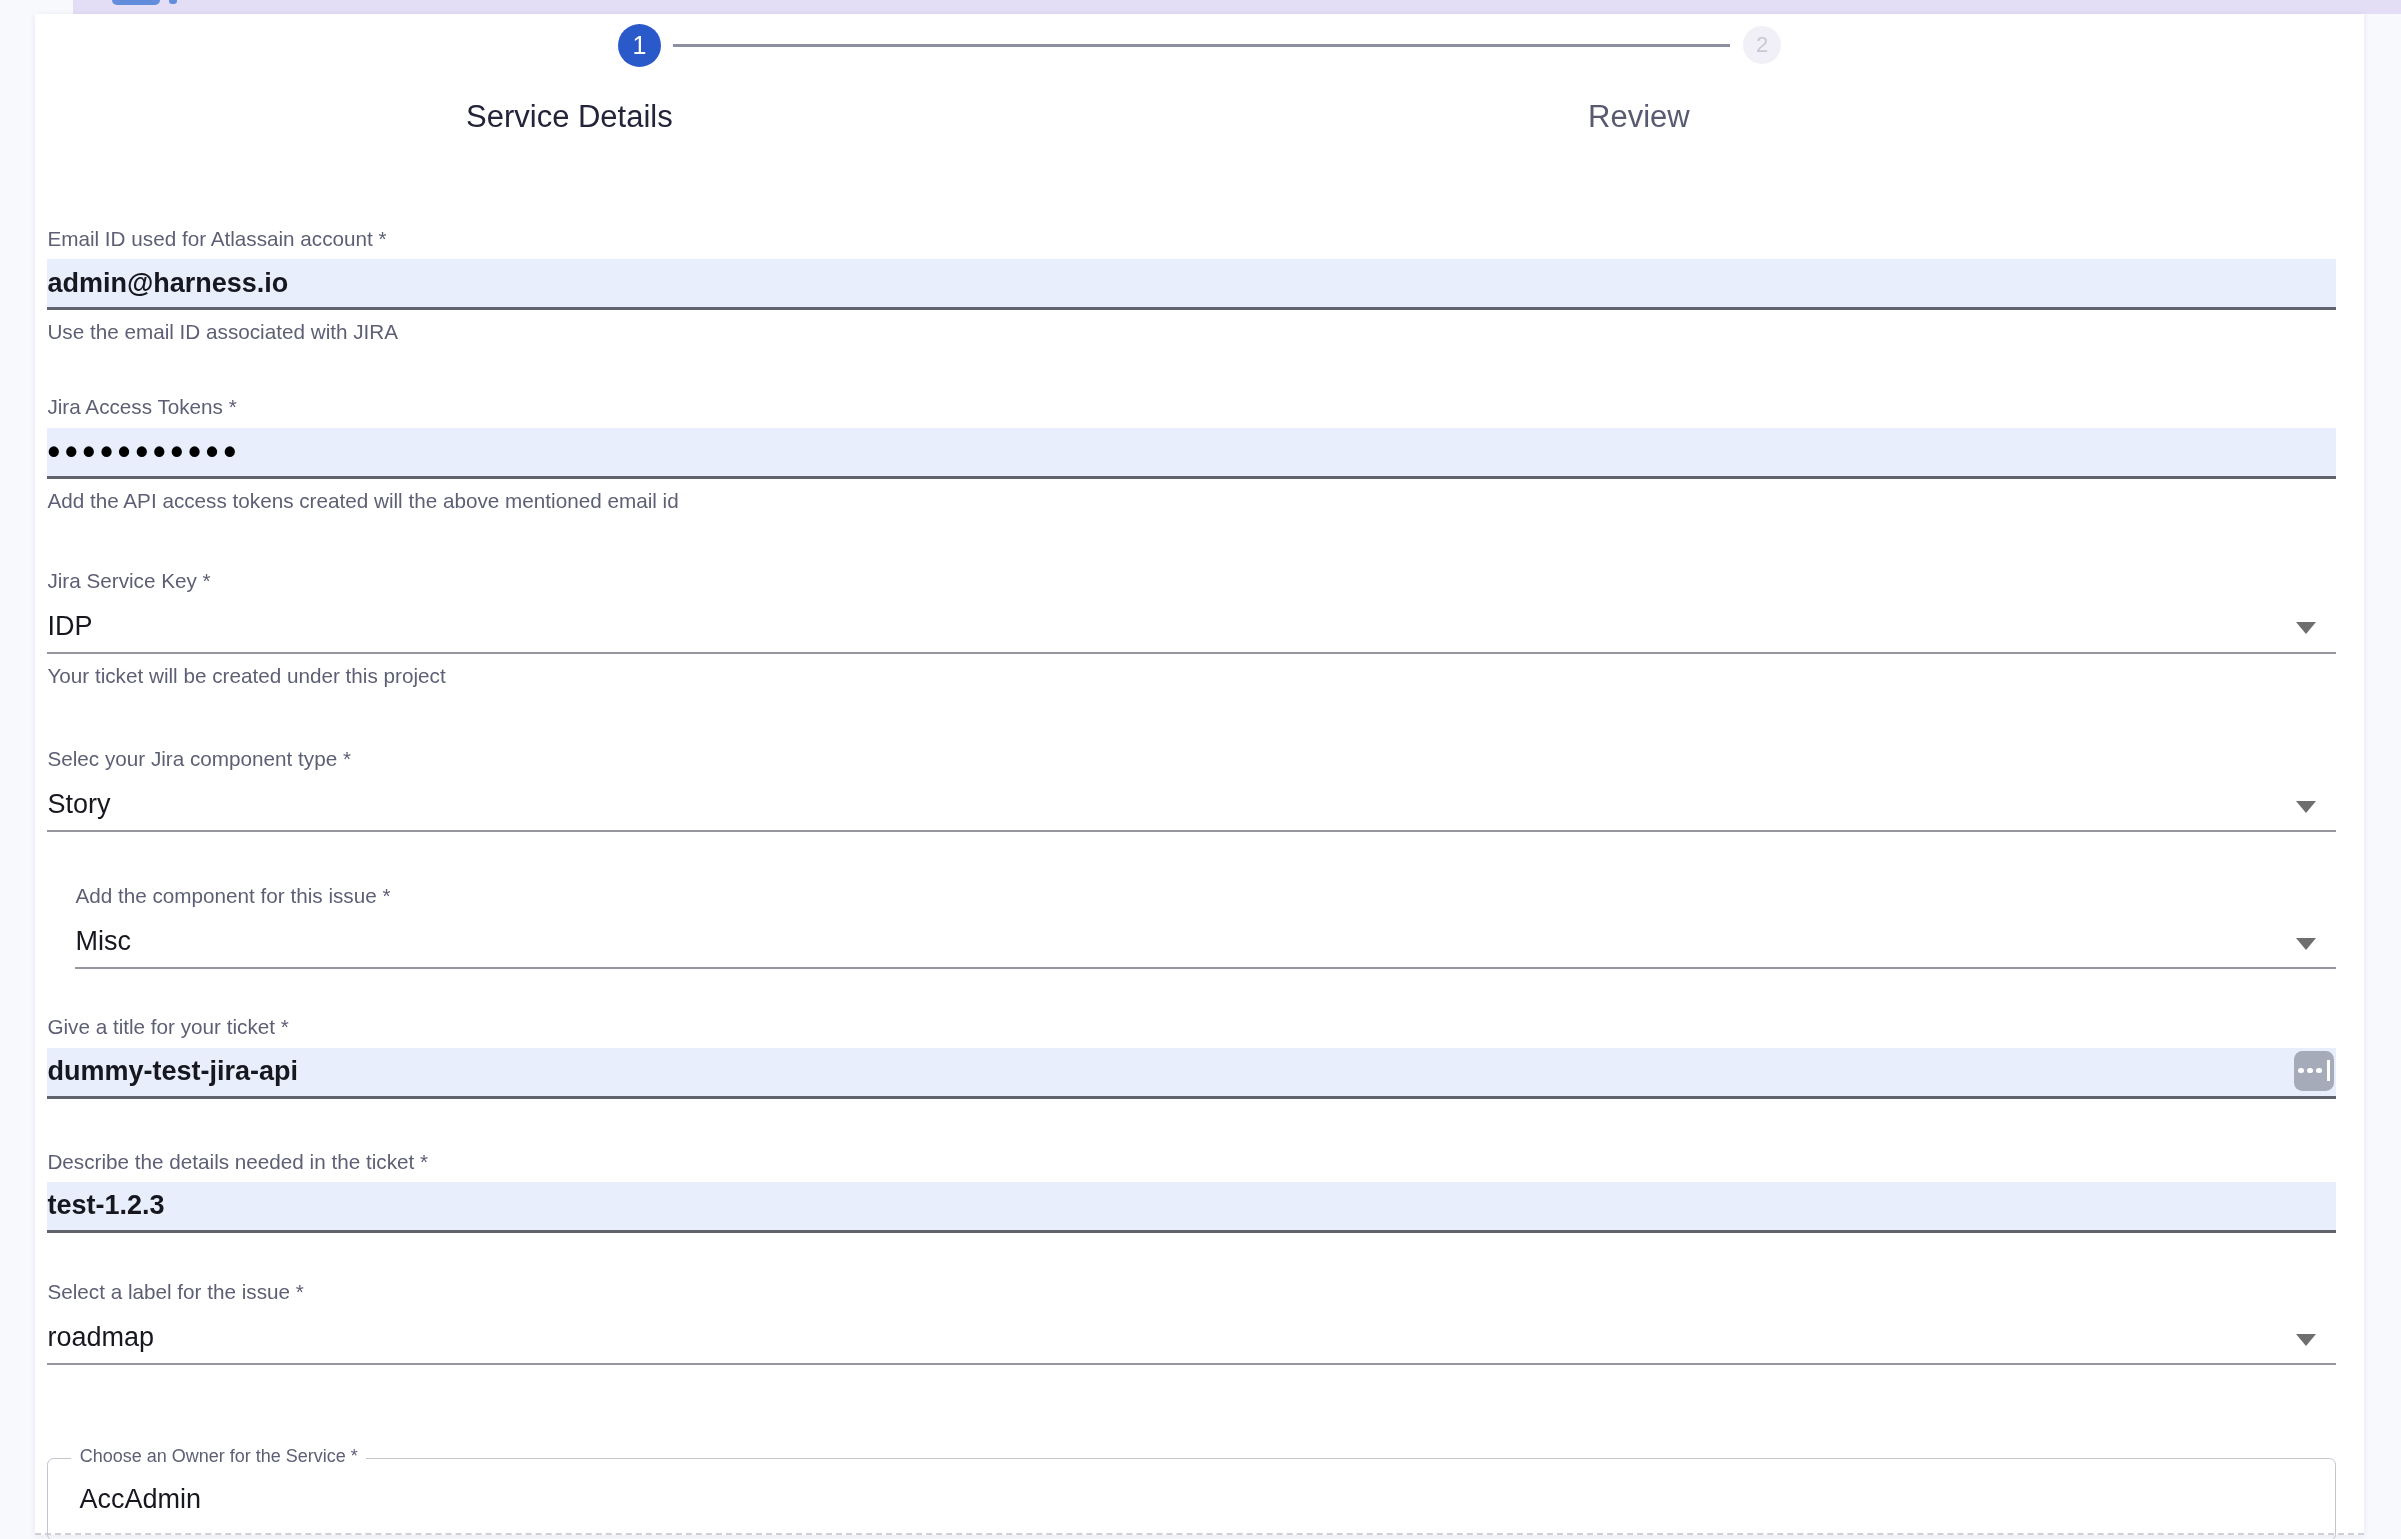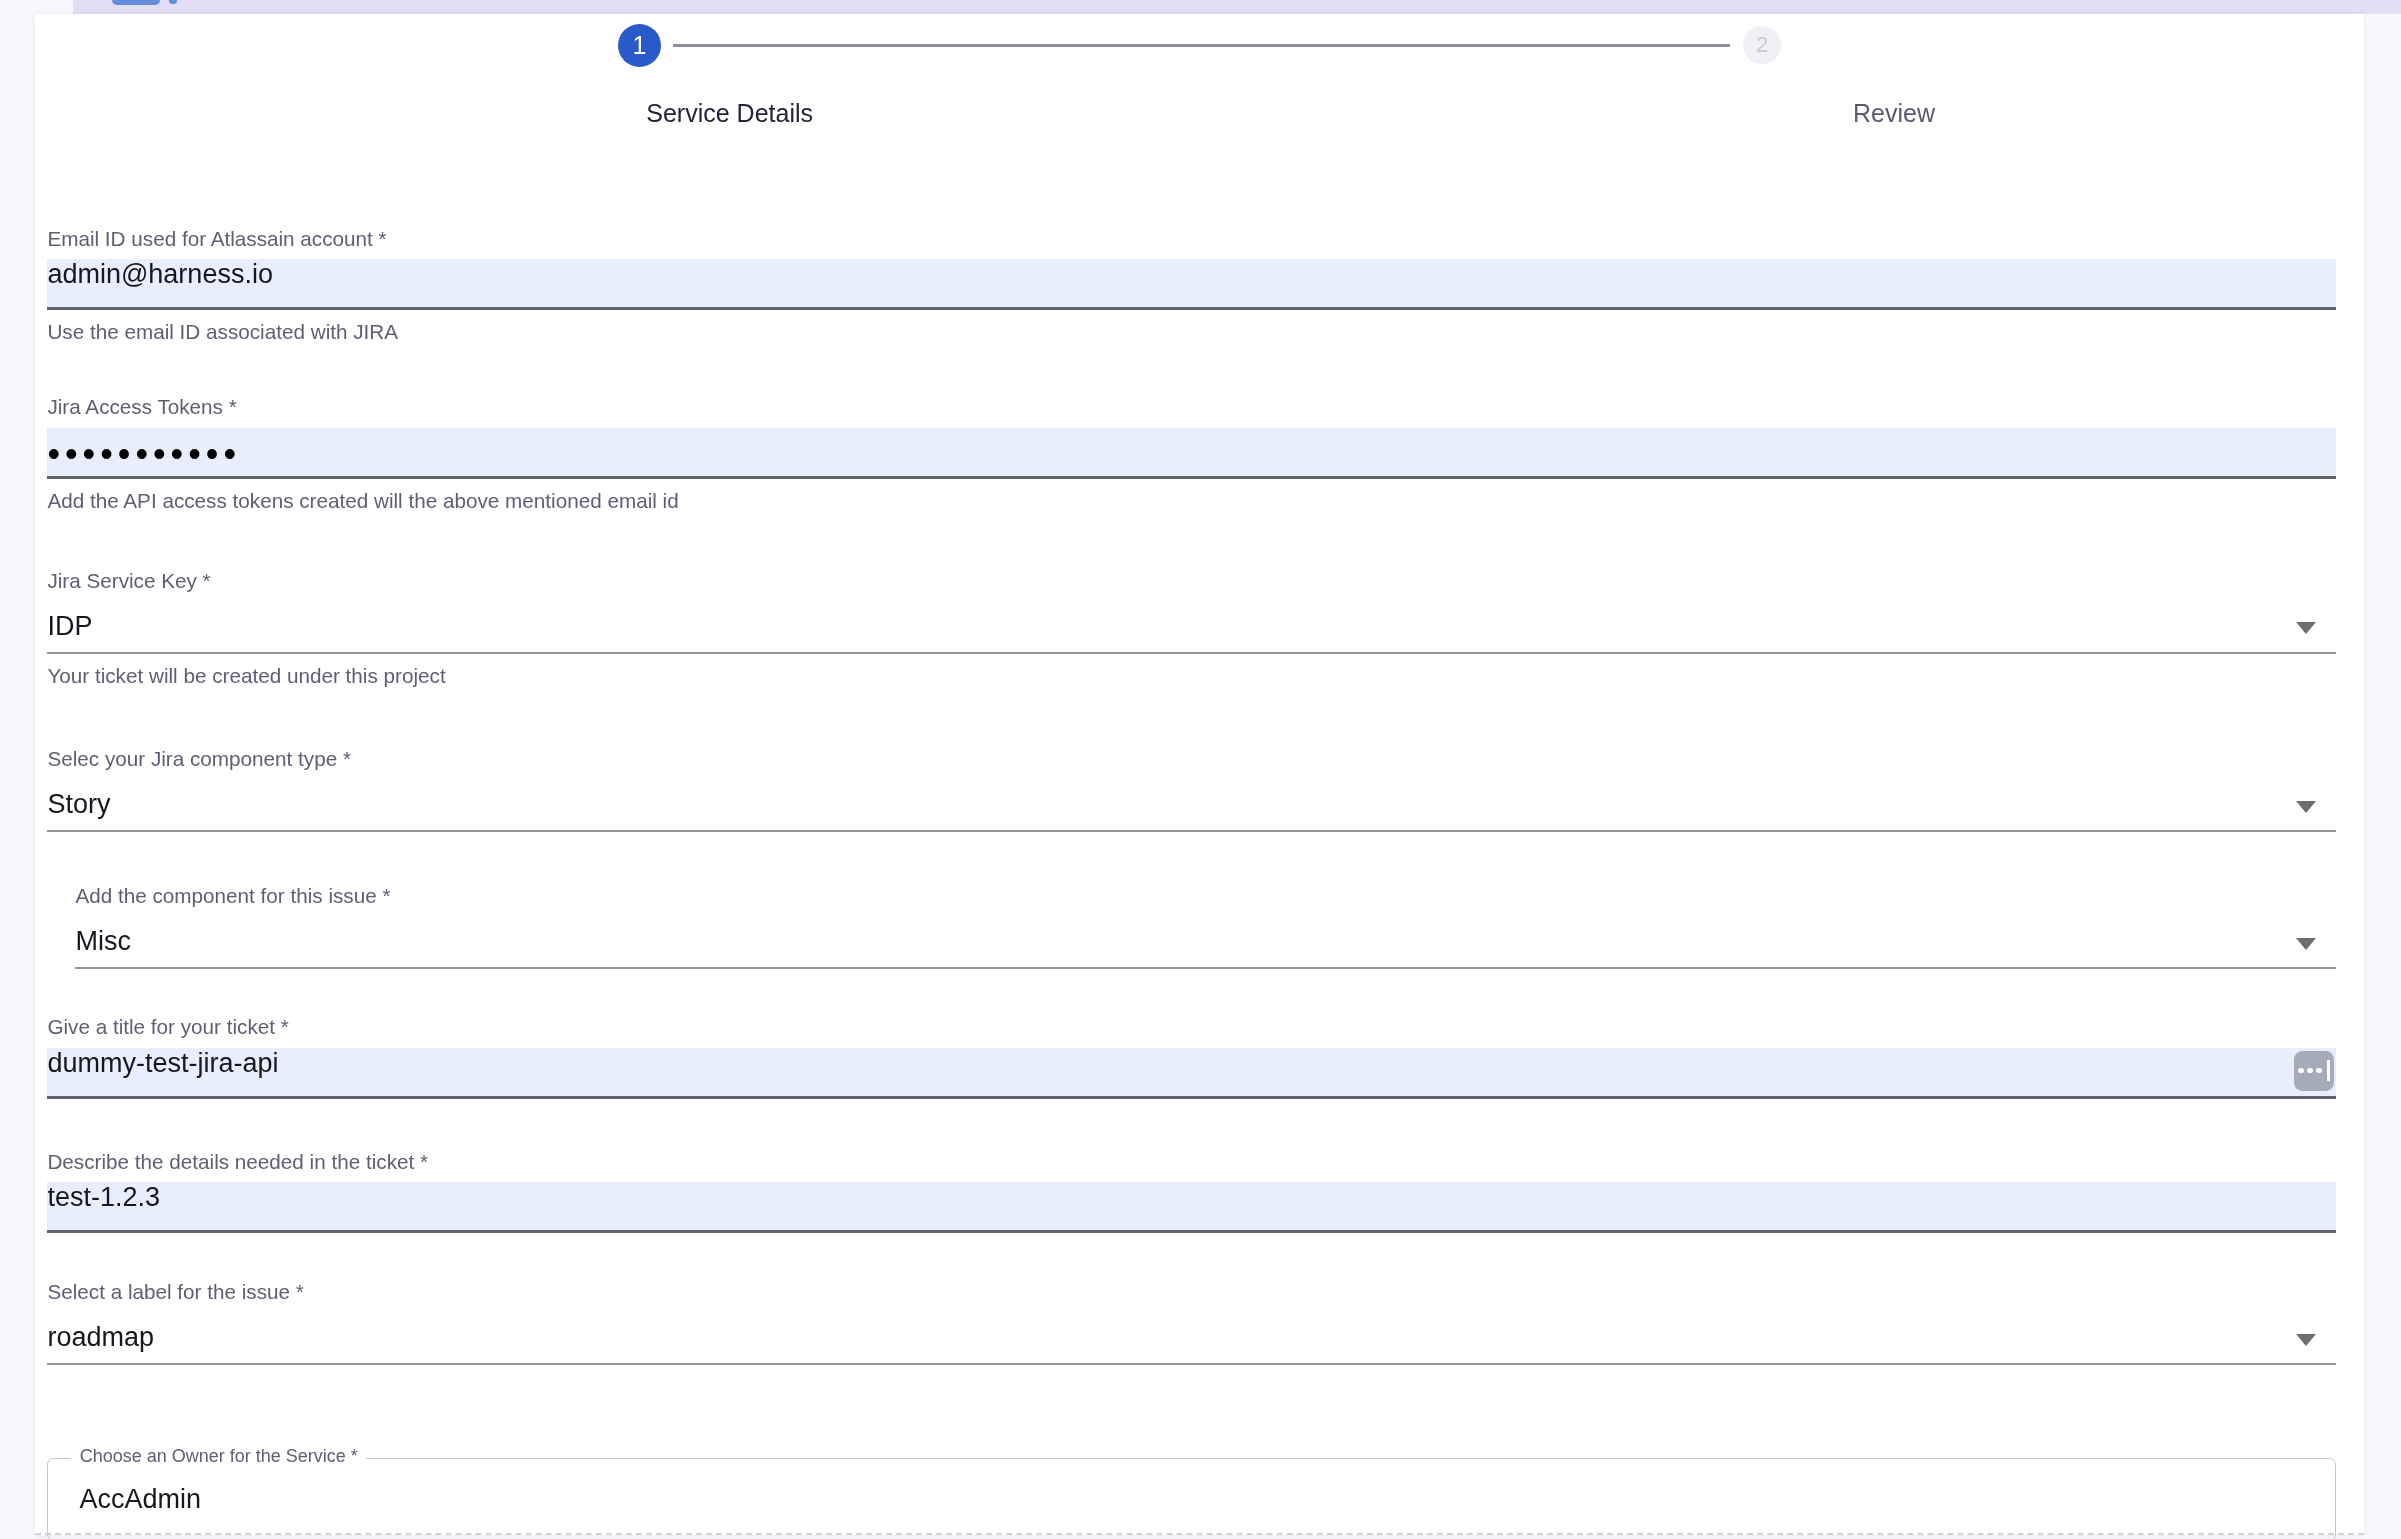--- a/index.html
+++ b/index.html
@@ -39,32 +39,32 @@
   }
   .step-circle.inactive {
     left: 1708px; top: 12.4px; width: 38px; height: 38px;
     background: #f0f0f6; color: #c7c8d5; font-size: 22px;
   }
   .step-connector {
     position: absolute; left: 638px; top: 30px; width: 1057px; height: 2.5px;
     background: #8d8fa0;
   }
   .step-label {
-    position: absolute; top: 85px; width: 347px; text-align: right;
-    font-size: 25px;
+    position: absolute; top: 85px; width: 347px; text-align: left;
+    font-size: 31px;
   }
   .step-label.active { left: 431px; color: #23243a; font-weight: 500; }
   .step-label.inactive { left: 1553px; color: #585a70; font-weight: 400; }
   
   .form-col { position: absolute; left: 12.4px; top: 212px; width: 2289px; }
   .field { position: relative; }
   .f-label { font-size: 20.7px; color: #5d5f75; margin-bottom: 7.4px; line-height: 1.25; }
   .f-fill {
     height: 51px; background: #e8eefb; border-bottom: 3.3px solid #60636c;
-    display: flex; align-items: flex-start; position: relative; cursor: text;
+    display: flex; align-items: center; position: relative; cursor: text; font-weight: bold;
   }
   .f-select {
     height: 53px; background: transparent; border-bottom: 2.5px solid #96979e;
     display: flex; align-items: center; position: relative; cursor: pointer;
   }
   .f-value { font-size: 27px; color: #16171f; }
   .f-value.dots { font-size: 36px; letter-spacing: 5px; line-height: 51px; color: #000; }
   .f-helper { font-size: 20.7px; color: #5d5f75; margin-top: 10px; }
   .sel-arrow {
     position: absolute; right: 20px; top: 21.5px;

